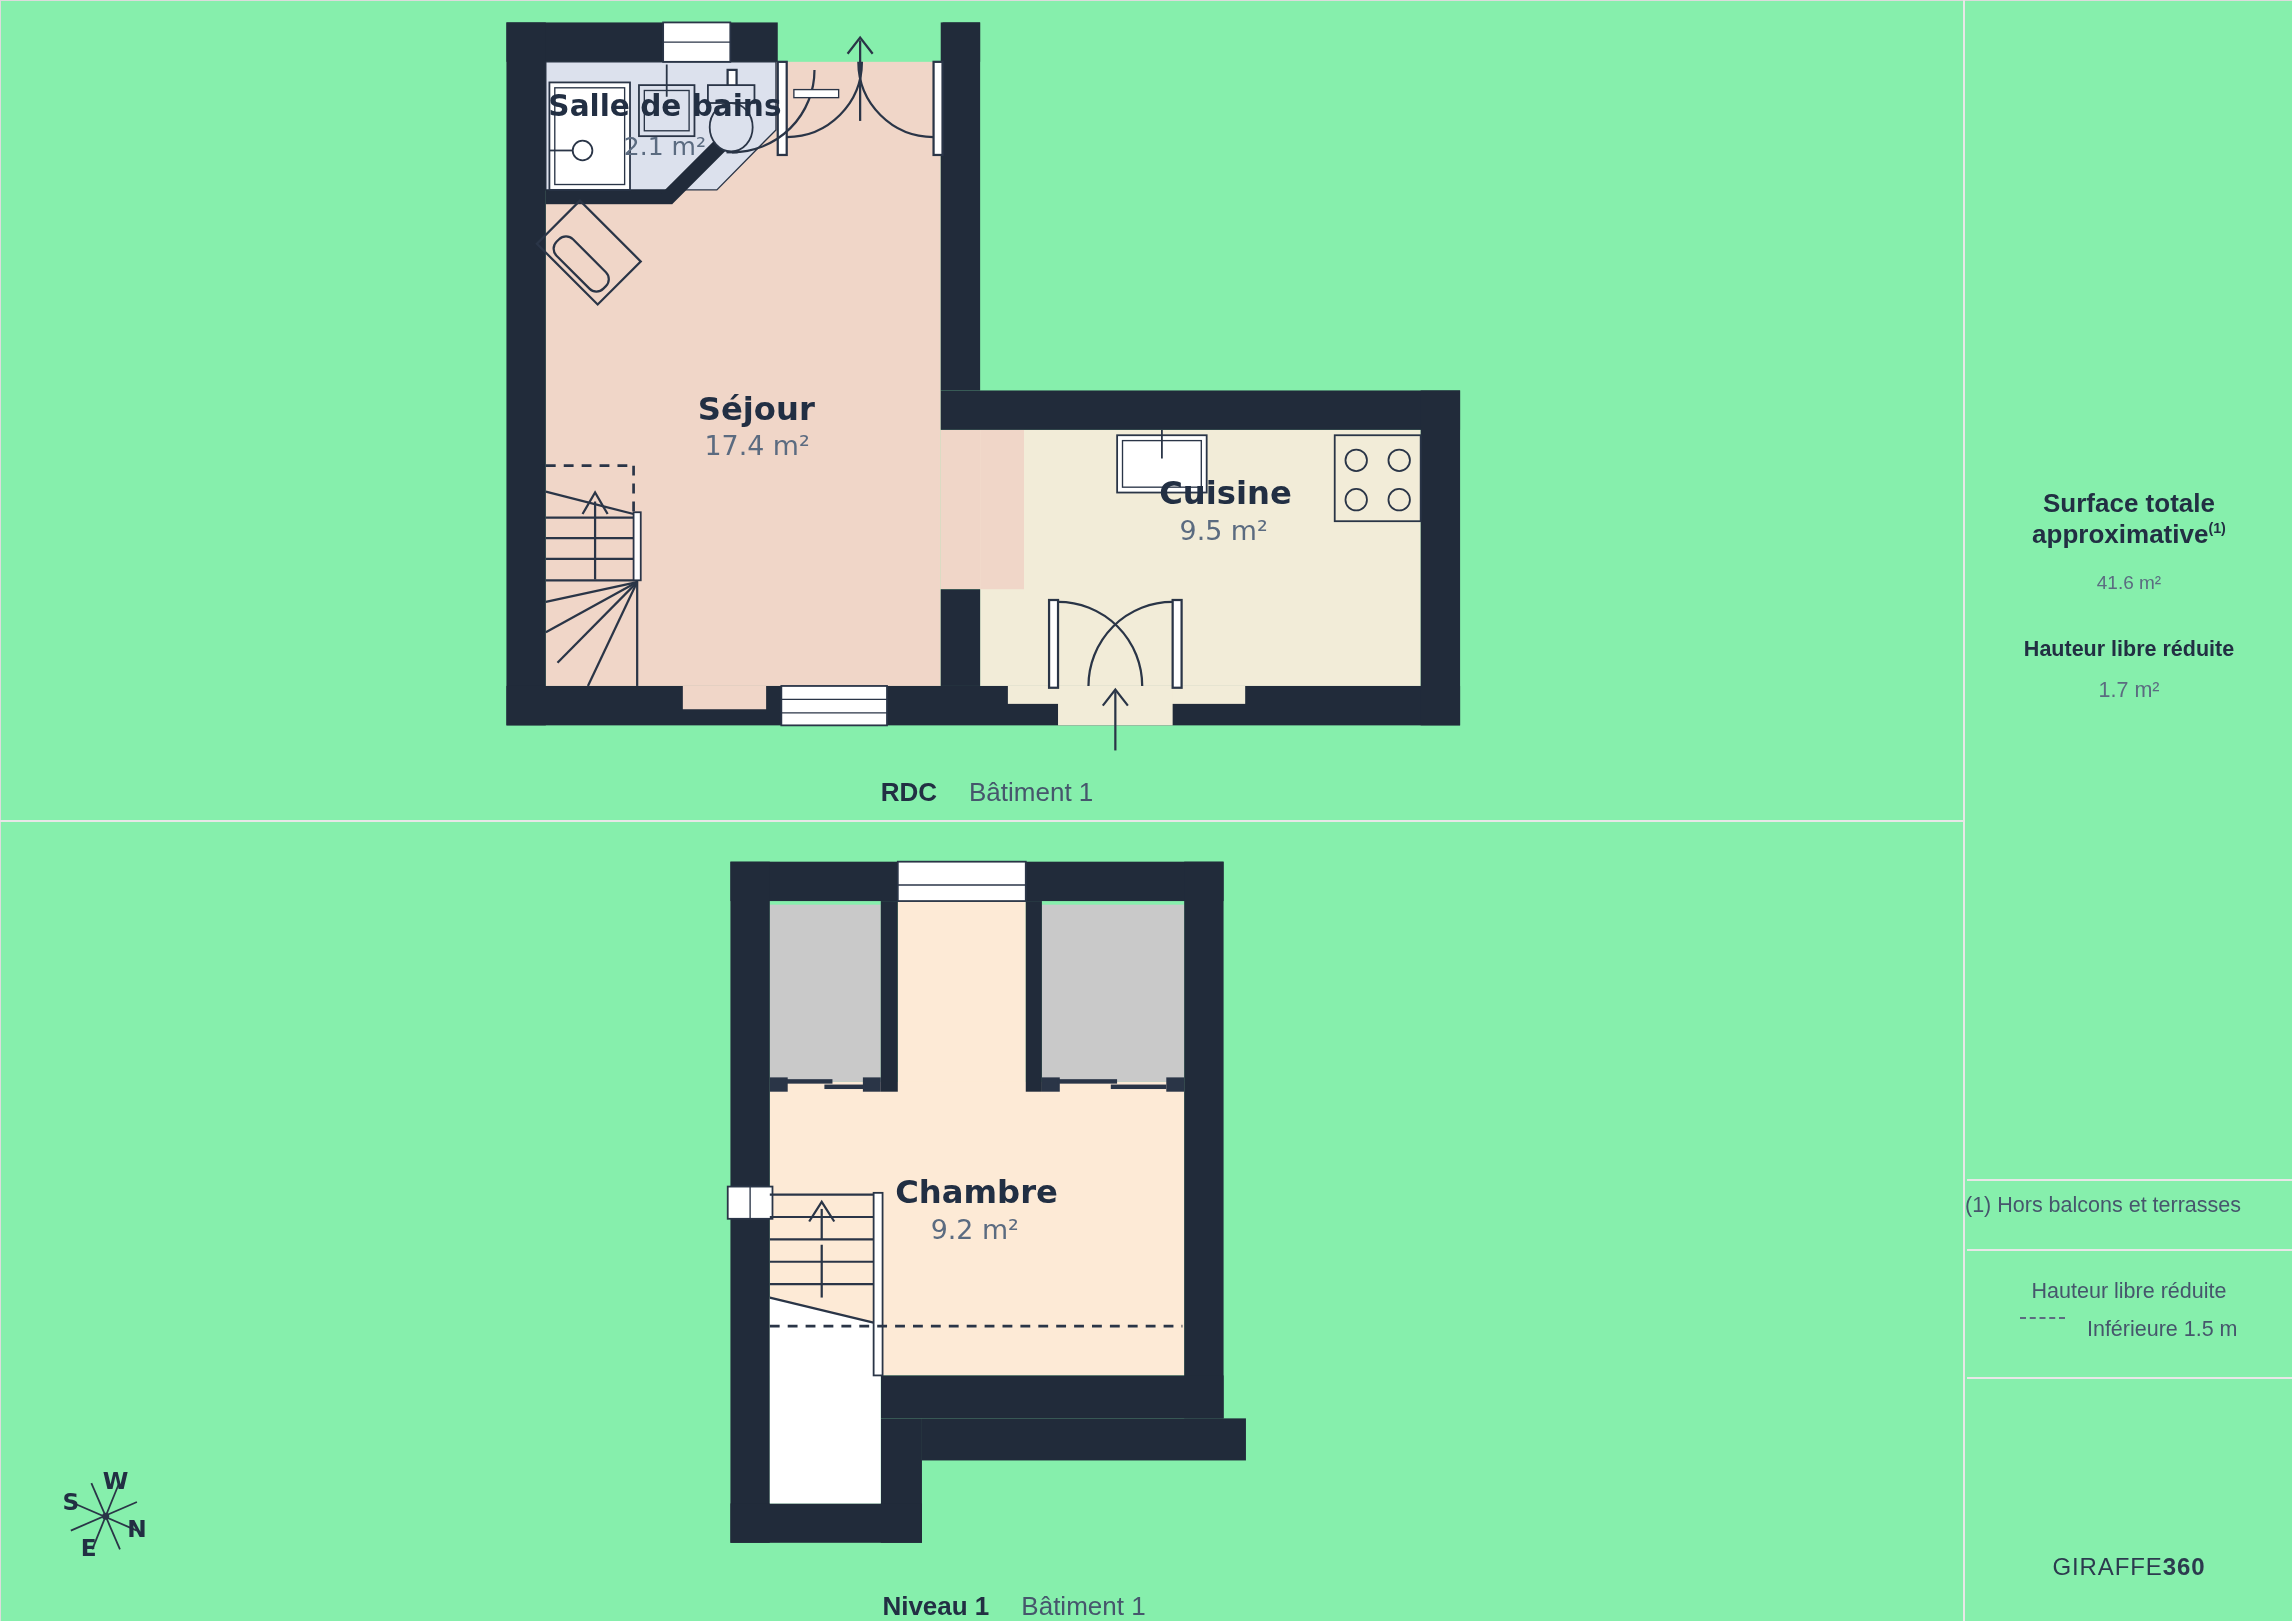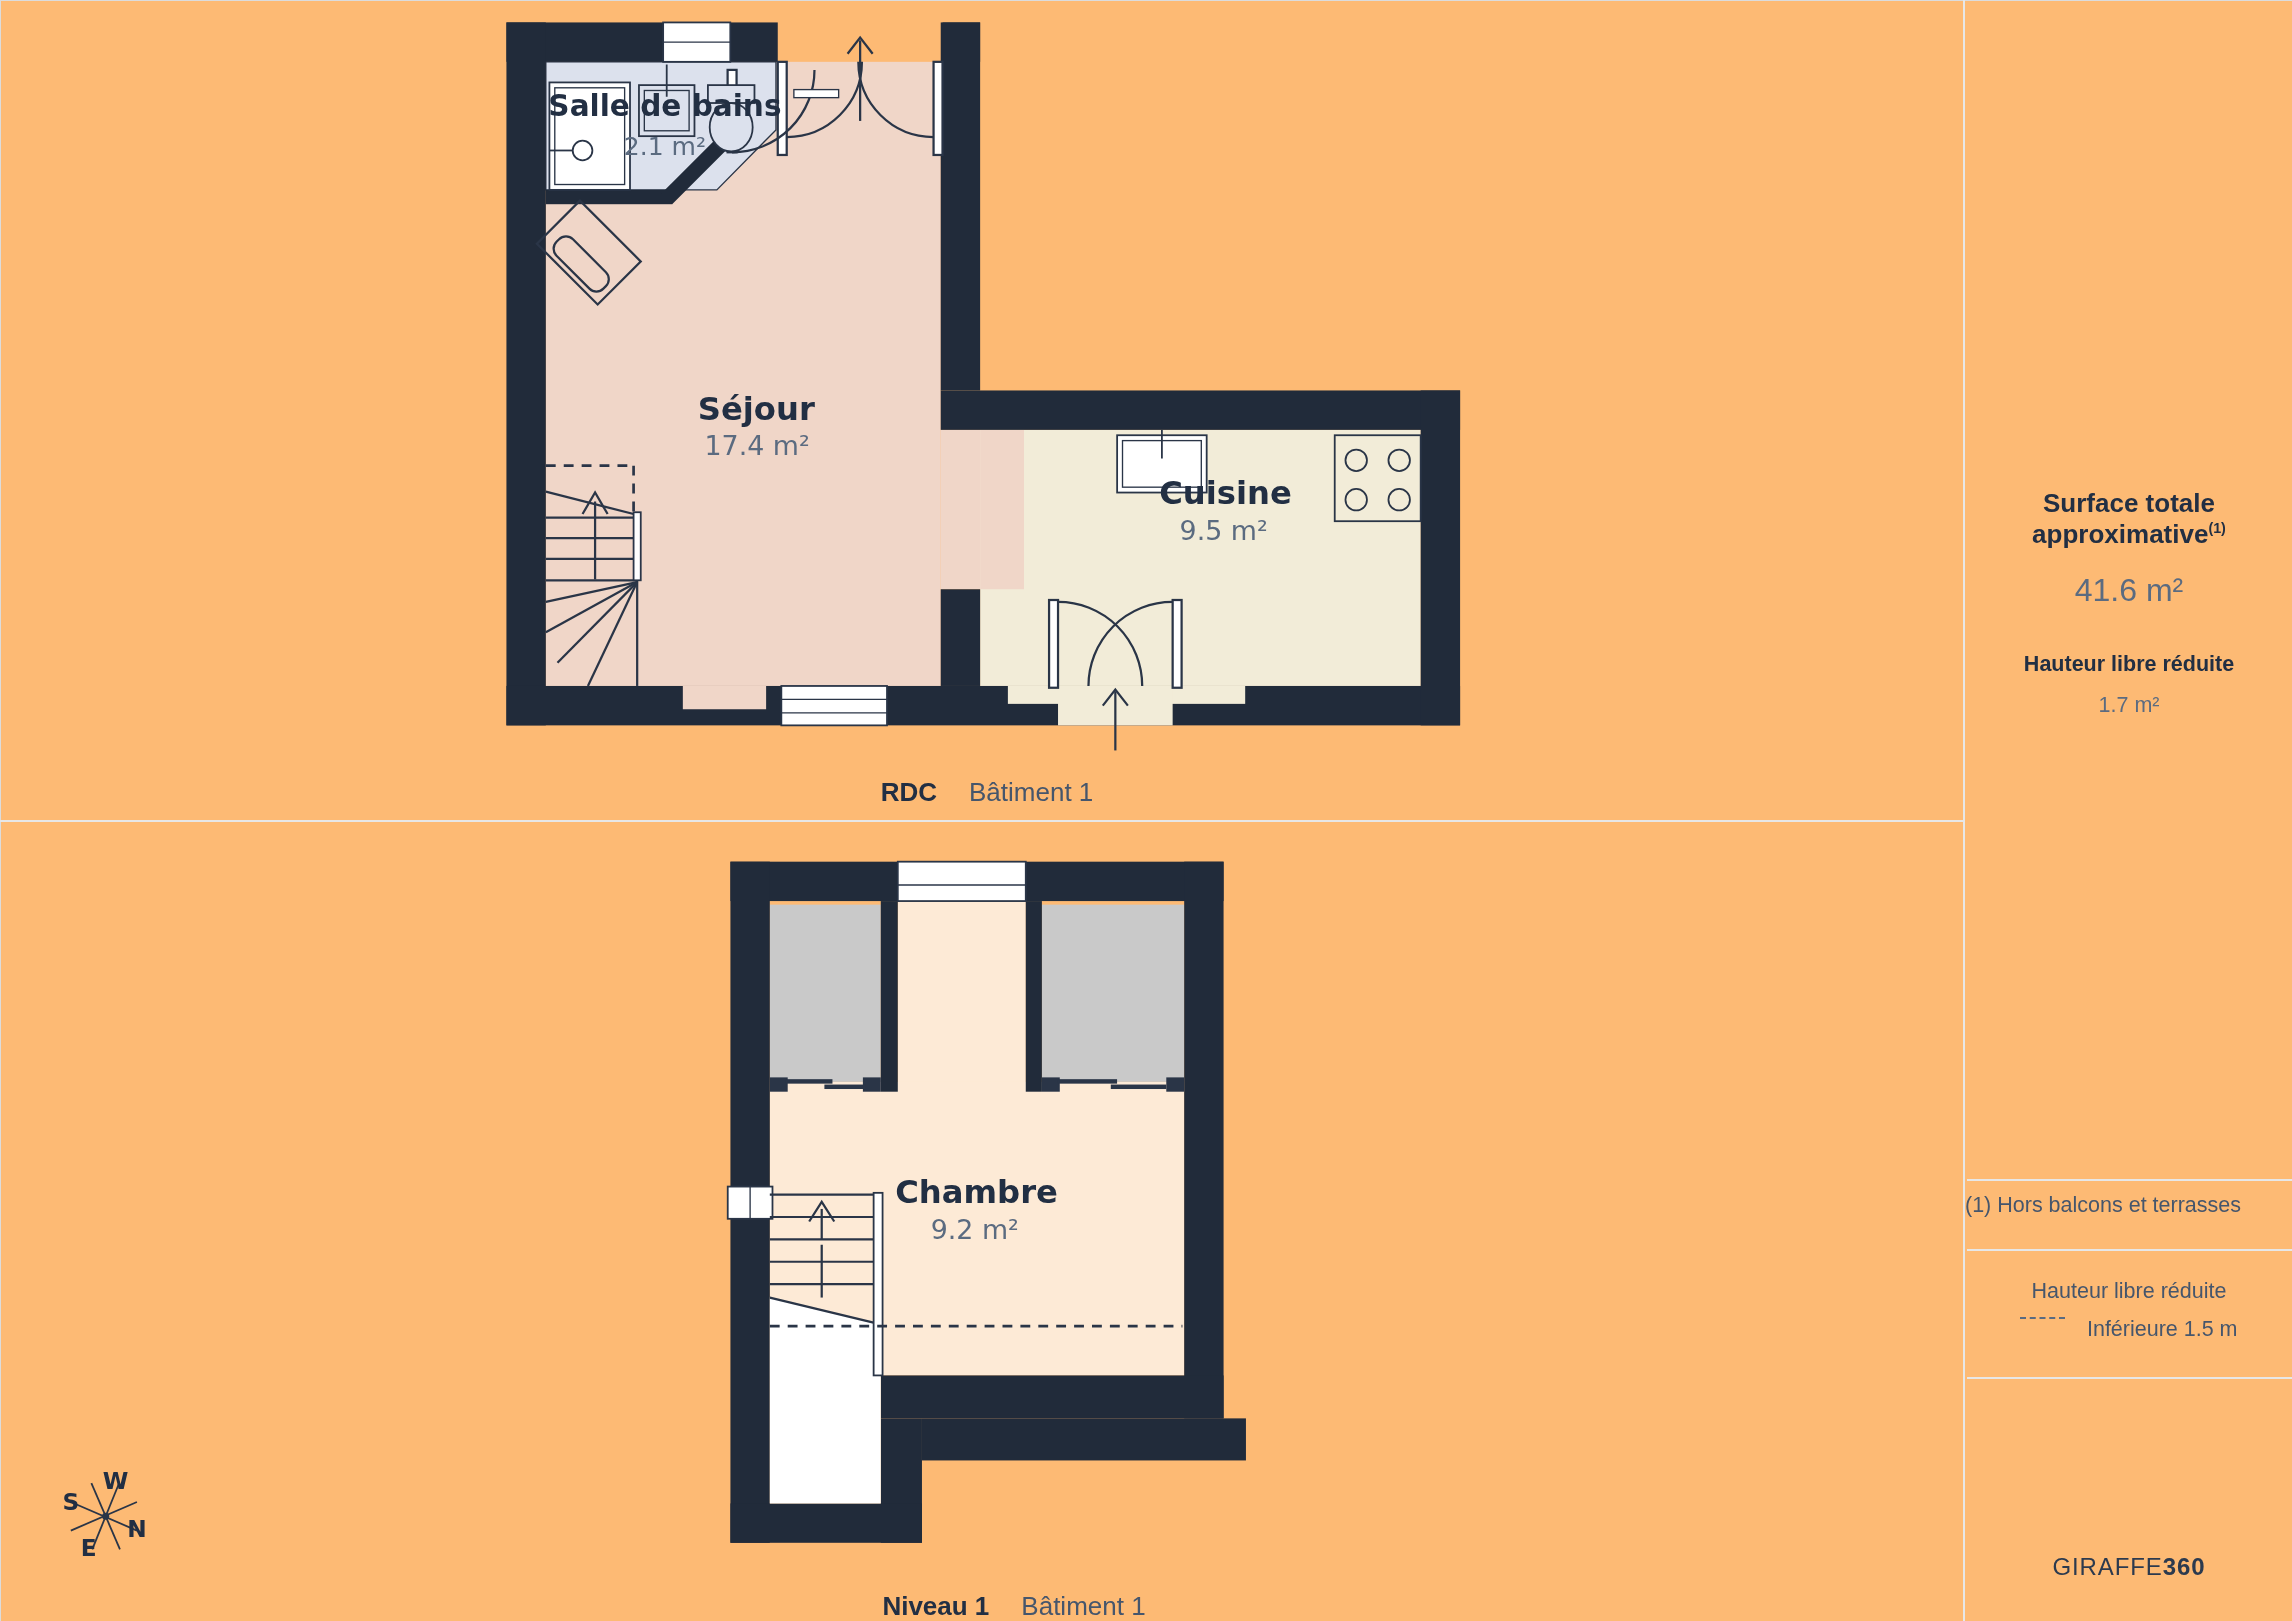--- a/index.html
+++ b/index.html
@@ -1,34 +1,34 @@
 <!DOCTYPE html>
 <html style="font-size:14.3px"><head>
 <meta charset="utf-8">
 <style>
   html,body{margin:0;padding:0;background:#fff;}
-  #page{position:relative;width:2293px;height:1622px;background:#fdba74;
+  #page{position:relative;width:2293px;height:1622px;background:#86efac;
         outline:1.8px solid #dcdcdc;outline-offset:-1.8px;overflow:hidden;
         font-family:"Liberation Sans",sans-serif;}
   .abs{position:absolute;}
   .divider-h{position:absolute;background:#e7e7e7;height:1.8px;}
   .divider-v{position:absolute;background:#e7e7e7;width:1.8px;}
   svg text{font-family:"DejaVu Sans",sans-serif;}
   .room-name{font-weight:700;fill:#222f43;}
   .room-area{font-weight:400;fill:#5b6b80;}
   .compass-label{font-weight:700;fill:#222f43;font-size:26px;}
   .plan-caption{position:absolute;transform:translateX(-50%);display:flex;gap:32px;
                 white-space:nowrap;font-size:26px;align-items:baseline;}
   .cap-bold{font-weight:700;color:#222f43;}
   .cap-light{font-weight:400;color:#46566c;}
   #sidebar{position:absolute;left:1965px;top:0;width:328px;height:1576px;}
   #sidebar .sec1{position:absolute;top:488px;left:0;right:0;text-align:center;}
   .sb-h1{font-size:26px;font-weight:700;color:#222f43;}
   .sb-h1 sup{font-size:0.55em;}
-  .sb-v1{font-size:32px;color:#5b6b80;margin-top:21.5px;}
+  .sb-v1{font-size:19px;color:#5b6b80;margin-top:21.5px;}
   .sb-h2{font-size:21.5px;font-weight:700;color:#222f43;margin-top:43px;}
   .sb-v2{font-size:21.5px;color:#5b6b80;margin-top:16px;}
   .sb-footnote{position:absolute;top:1193px;left:0;right:2px;text-align:left;
                font-size:21.5px;color:#46566c;}
   .sb-legend-title{position:absolute;top:1279px;left:0;right:0;text-align:center;
                    font-size:21.5px;color:#46566c;}
   .sb-legend-row{position:absolute;top:1317px;left:0;right:0;display:flex;
                  justify-content:center;align-items:flex-start;gap:21.5px;}
   .legend-dash{width:45px;height:0;border-top:2.7px dashed #5b6b80;}
   .sb-legend-entry{font-size:21.5px;color:#46566c;}

